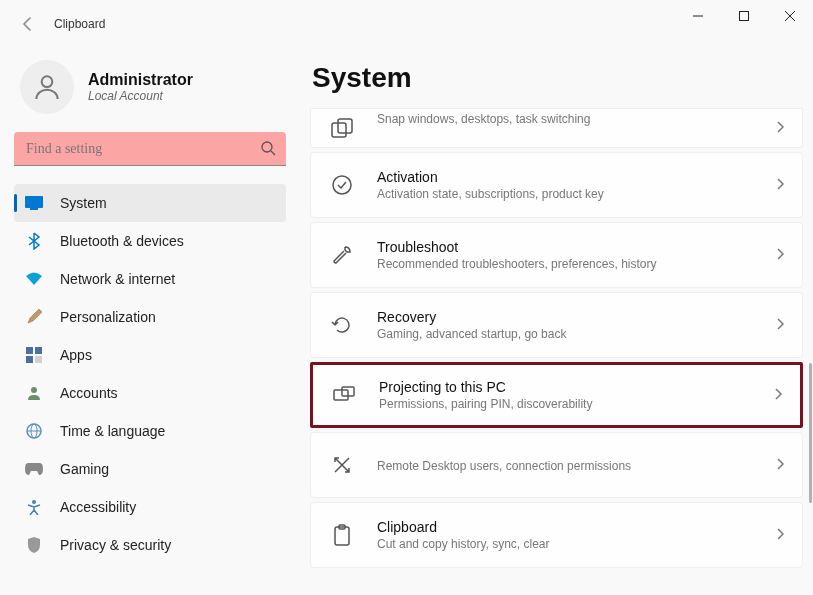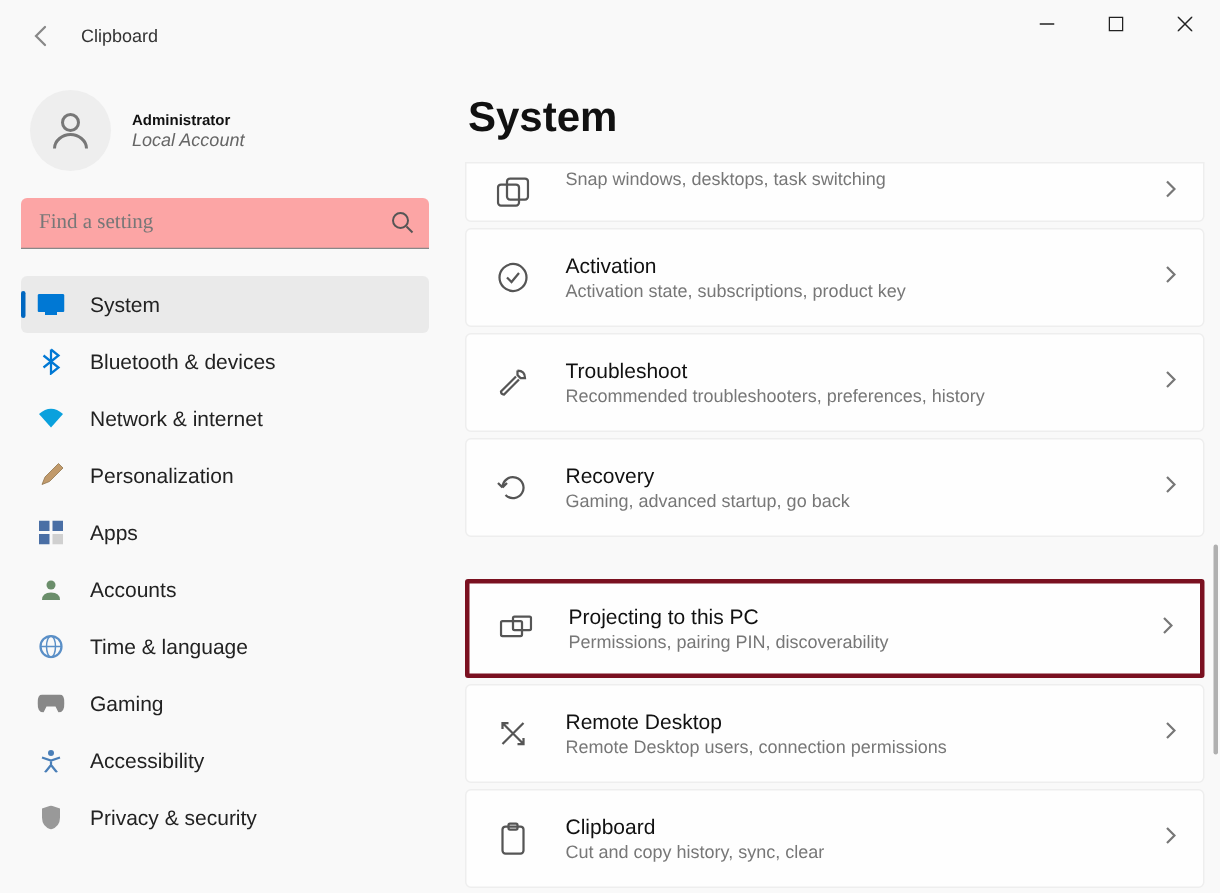--- a/index.html
+++ b/index.html
@@ -10,21 +10,21 @@
   .titlebar-title { font-size: 12px; color: #333; margin-left: 6px; }
   .window-controls { position: absolute; top: 0; right: 0; display: flex; }
   .win-btn { width: 46px; height: 32px; display: flex; align-items: center; justify-content: center; cursor: pointer; color: #222; }
 
   .content { display: flex; height: calc(100% - 48px); }
 
   .sidebar { width: 300px; padding: 0 14px; }
   .account { display: flex; align-items: center; padding: 12px 6px 18px 6px; }
   .avatar { width: 54px; height: 54px; border-radius: 50%; background: #eeeeee; display: flex; align-items: center; justify-content: center; margin-right: 14px; }
   .avatar svg { width: 32px; height: 32px; stroke: #777; }
-  .account-name { font-size: 10px; font-weight: 600; color: #111; }
+  .account-name { font-size: 16px; font-weight: 600; color: #111; }
   .account-sub { font-size: 12px; color: #666; font-style: italic; }
 
   .search { position: relative; margin-bottom: 18px; }
   .search input { width: 100%; height: 34px; border: none; border-bottom: 1px solid #888; background: #fca5a5; padding: 0 36px 0 12px; font-size: 14px; border-radius: 4px 4px 0 0; outline: none; color: #333; font-family: Liberation Serif, serif; }
   .search input::placeholder { color: #777; }
   .search-icon { position: absolute; right: 10px; top: 8px; color: #555; }
 
   .nav { }
   .nav-item { display: flex; align-items: center; height: 38px; padding: 0 10px; border-radius: 4px; cursor: pointer; position: relative; }
   .nav-item.active { background: #eaeaea; }
@@ -38,21 +38,21 @@
   .list { display: flex; flex-direction: column; gap: 4px; }
   .card { background: #fefefe; border: 1px solid #eee; border-radius: 4px; height: 66px; display: flex; align-items: center; padding: 0 18px; cursor: pointer; }
   .card.truncated-top { height: 40px; border-top-left-radius: 0; border-top-right-radius: 0; }
   .card.truncated-top .card-inner { margin-top: -20px; }
   .card-icon { width: 26px; height: 26px; margin-right: 22px; display: flex; align-items: center; justify-content: center; color: #555; }
   .card-inner { flex: 1; }
   .card-title { font-size: 14px; color: #111; }
   .card-sub { font-size: 12px; color: #777; margin-top: 2px; }
   .chevron { color: #777; }
 
-  .highlight-box { border: 3px solid #7a1020; border-radius: 2px; margin-top: 24px; }
+  .highlight-box { border: 3px solid #7a1020; border-radius: 2px; }
 
   .scrollbar-track { position: absolute; right: 0; top: 105px; bottom: 10px; width: 6px; }
   .scrollbar-thumb { position: absolute; right: 1px; top: 210px; width: 3px; height: 140px; background: #b0b0b0; border-radius: 2px; }
 
   
   .ic-system rect { fill: #0078d4; }
   .ic-network path { fill: #0aa1dd; }
 </style>
 </head>
 <body>
@@ -284,21 +284,20 @@
             </svg></span>
       </div>
 
       <div class="card">
         <span class="card-icon">
             <svg width="22" height="22" viewBox="0 0 22 22" fill="none" stroke="currentColor" stroke-width="1.5">
               <path d="M4 4 L18 18 M4 18 L18 4 M8 4 H4 V8 M18 14 V18 H14"></path>
             </svg>
           </span>
         <div class="card-inner">
-          <div class="card-title">Remote Desktop</div>
           <div class="card-sub">Remote Desktop users, connection permissions</div>
         </div>
         <span class="chevron"><svg width="8" height="12" viewBox="0 0 8 12">
               <path d="M2 1 L7 6 L2 11" fill="none" stroke="currentColor" stroke-width="1.5"></path>
             </svg></span>
       </div>
 
       <div class="card">
         <span class="card-icon">
             <svg width="18" height="22" viewBox="0 0 18 22" fill="none" stroke="currentColor" stroke-width="1.5">

